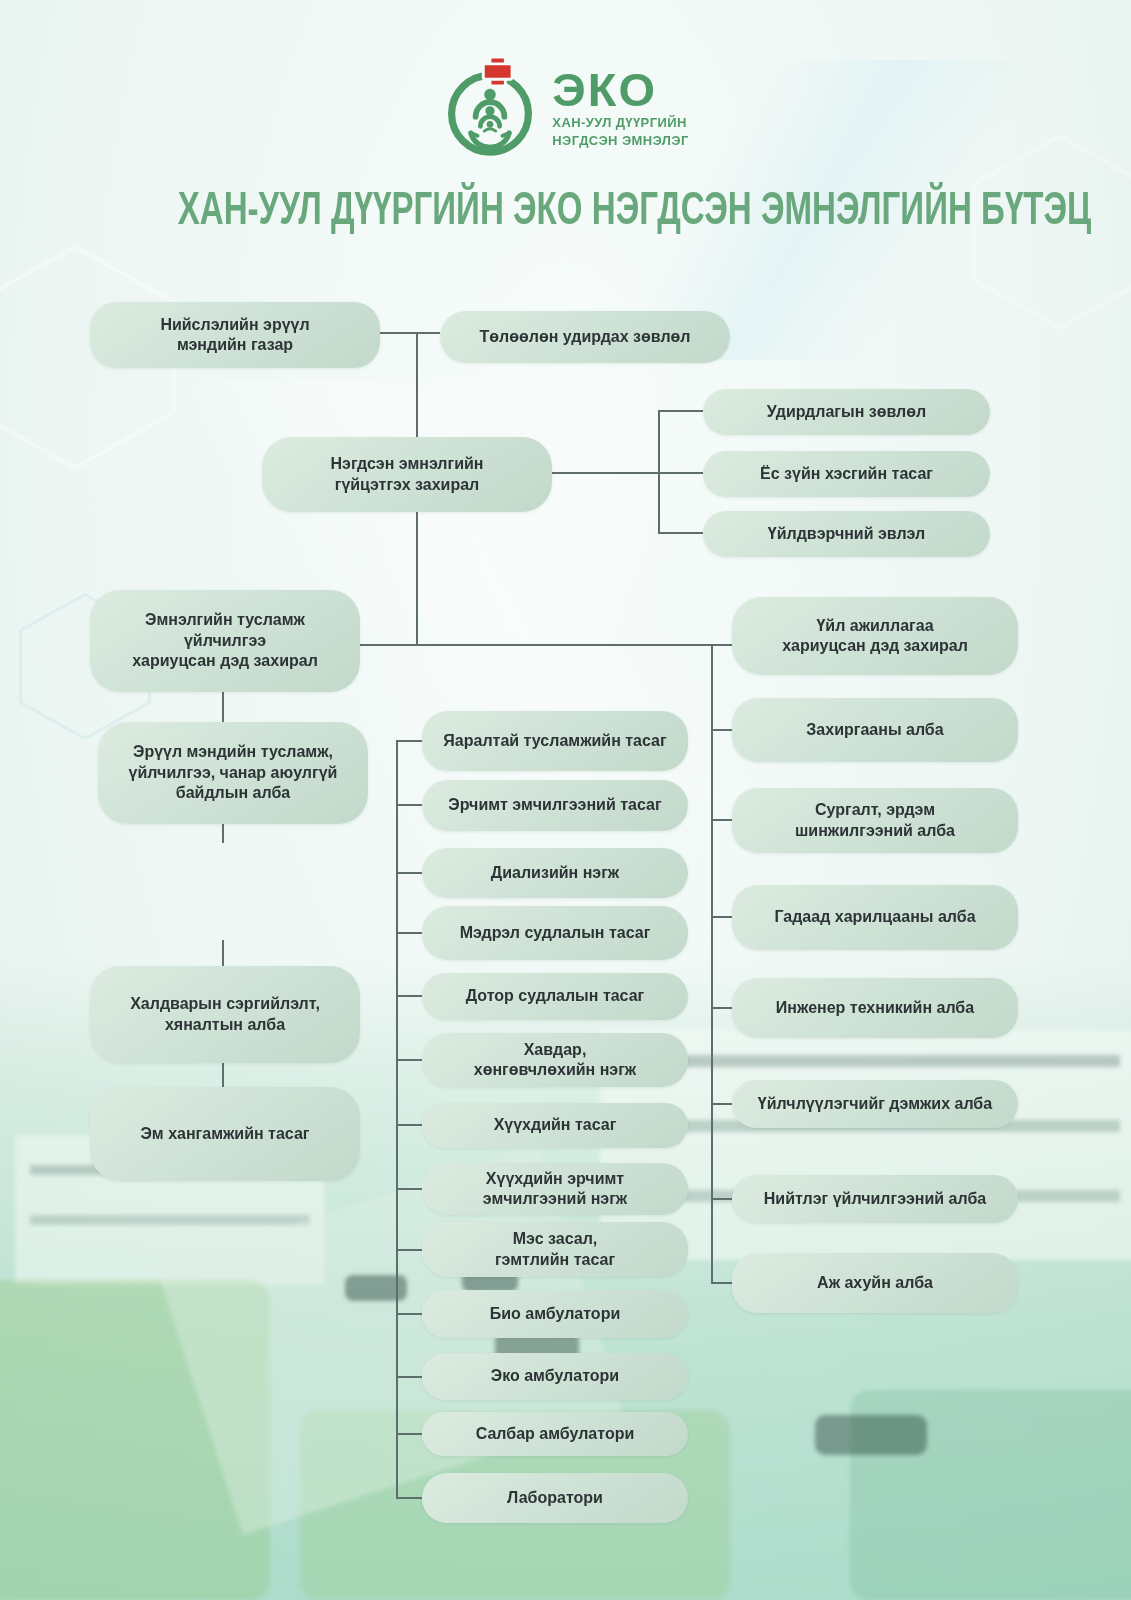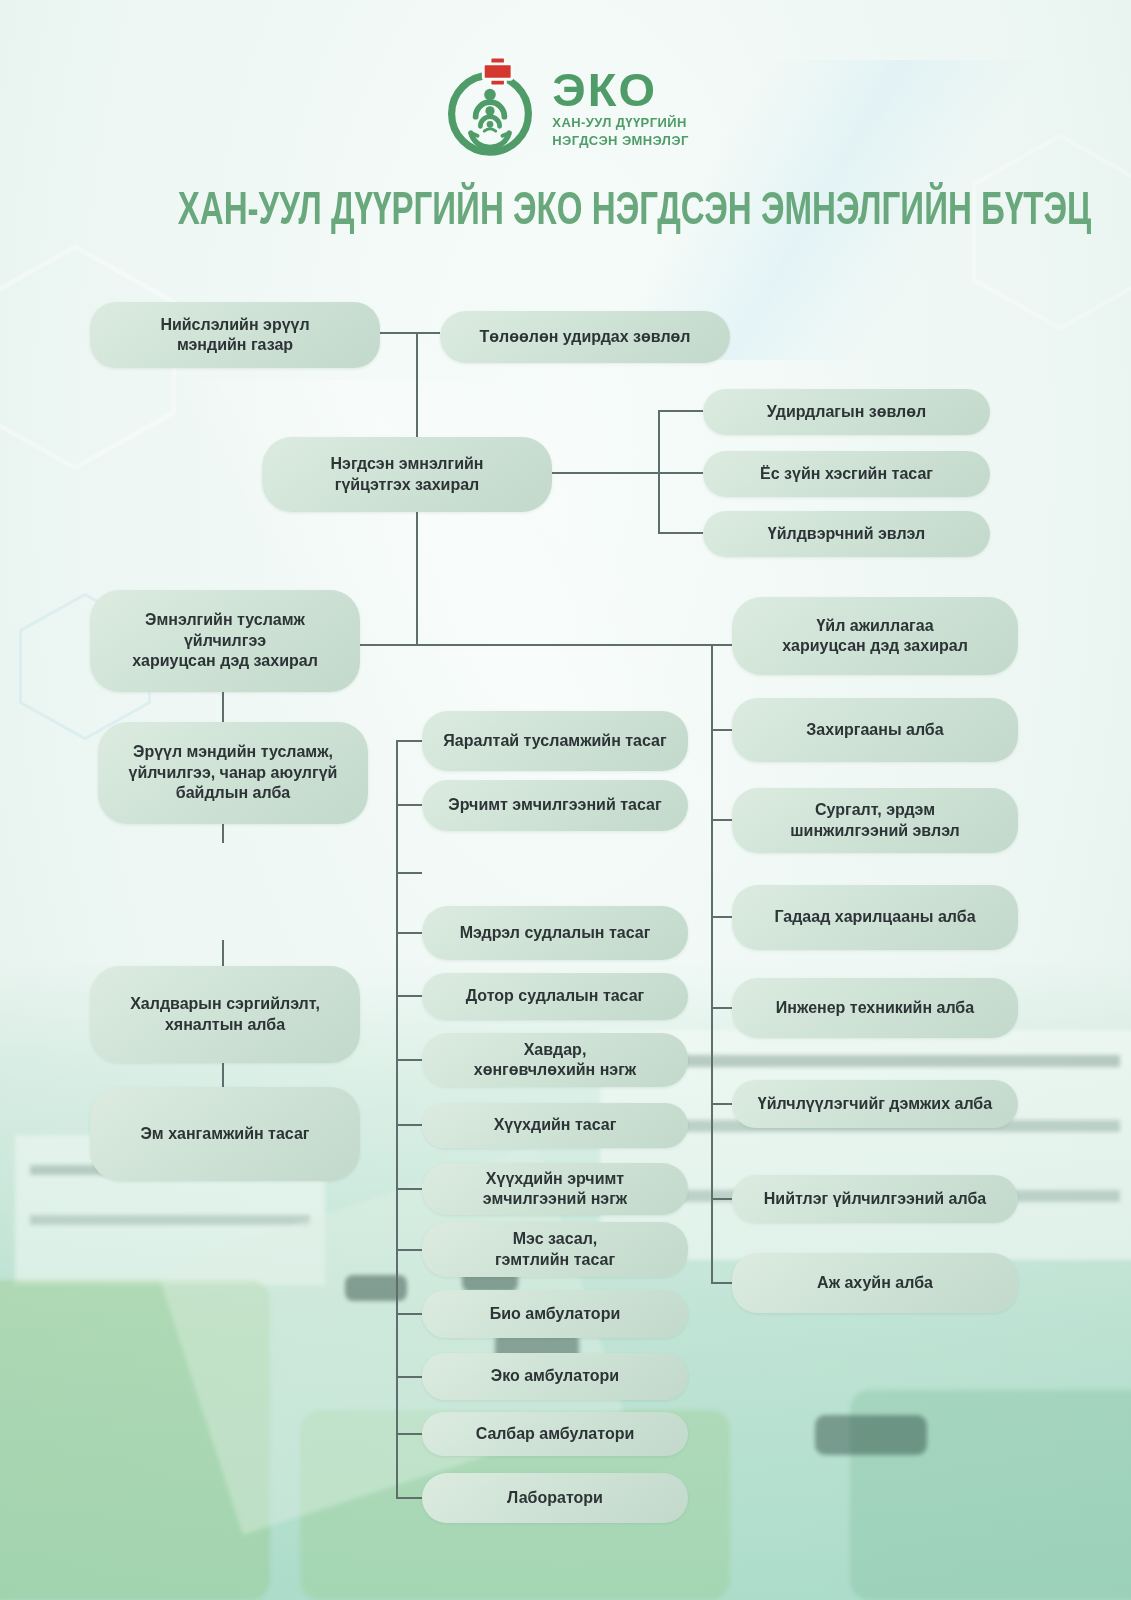--- a/index.html
+++ b/index.html
@@ -195,20 +195,23 @@
   <div class="node big" style="left:90px;top:1087px;width:270px;height:94px;">
       <span>Эм хангамжийн тасаг</span>
     </div>
 
   <div class="node" style="left:422px;top:711px;width:266px;height:60px;">
       <span>Яаралтай тусламжийн тасаг</span>
     </div>
   <div class="node" style="left:422px;top:780px;width:266px;height:51px;">
       <span>Эрчимт эмчилгээний тасаг</span>
     </div>
+  <div class="node" style="left:422px;top:848px;width:266px;height:50px;">
+      <span>Диализийн нэгж</span>
+    </div>
   <div class="node" style="left:422px;top:906px;width:266px;height:54px;">
       <span>Мэдрэл судлалын тасаг</span>
     </div>
   <div class="node" style="left:422px;top:973px;width:266px;height:47px;">
       <span>Дотор судлалын тасаг</span>
     </div>
   <div class="node" style="left:422px;top:1033px;width:266px;height:54px;justify-content:center;">
       <span>Хавдар,
 хөнгөвчлөхийн нэгж</span>
     </div>
@@ -234,21 +237,21 @@
     </div>
   <div class="node" style="left:422px;top:1473px;width:266px;height:50px;">
       <span>Лаборатори</span>
     </div>
 
   <div class="node" style="left:732px;top:698px;width:286px;height:64px;">
       <span>Захиргааны алба</span>
     </div>
   <div class="node" style="left:732px;top:788px;width:286px;height:65px;">
       <span>Сургалт, эрдэм
-шинжилгээний эвлэл</span>
+шинжилгээний алба</span>
     </div>
   <div class="node" style="left:732px;top:885px;width:286px;height:65px;">
       <span>Гадаад харилцааны алба</span>
     </div>
   <div class="node" style="left:732px;top:978px;width:286px;height:60px;">
       <span>Инженер техникийн алба</span>
     </div>
   <div class="node" style="left:732px;top:1080px;width:286px;height:48px;">
       <span>Үйлчлүүлэгчийг дэмжих алба</span>
     </div>

